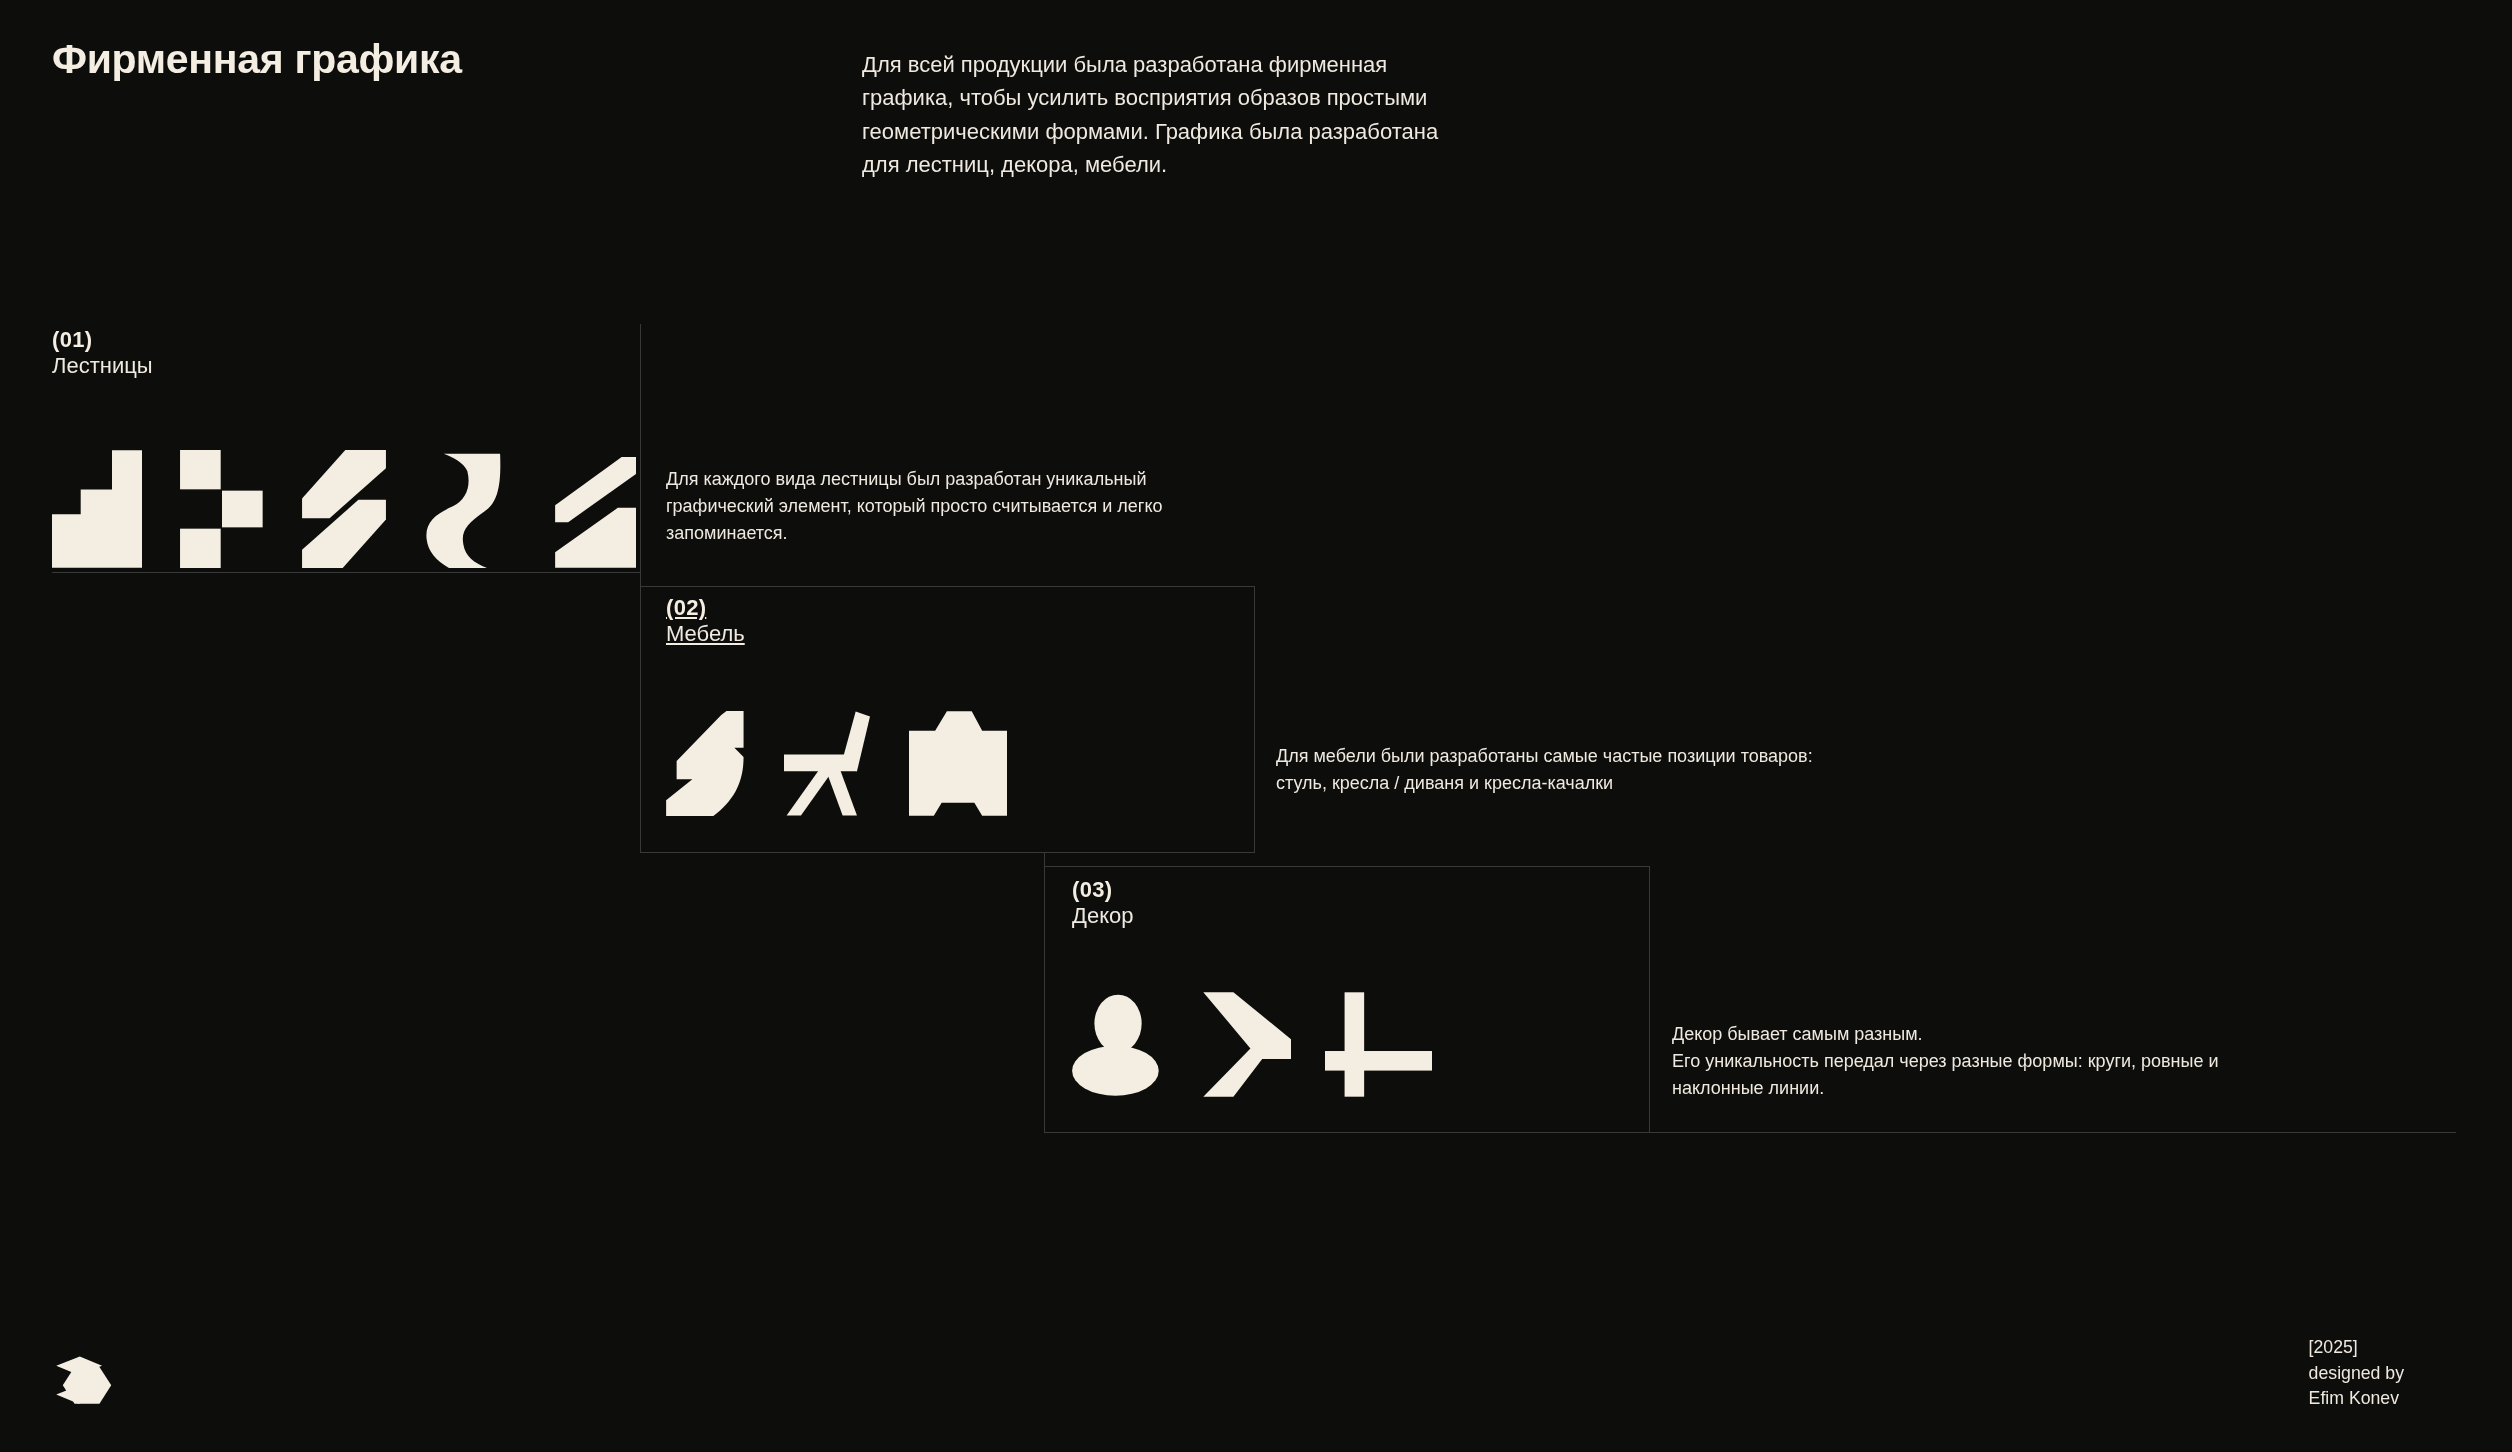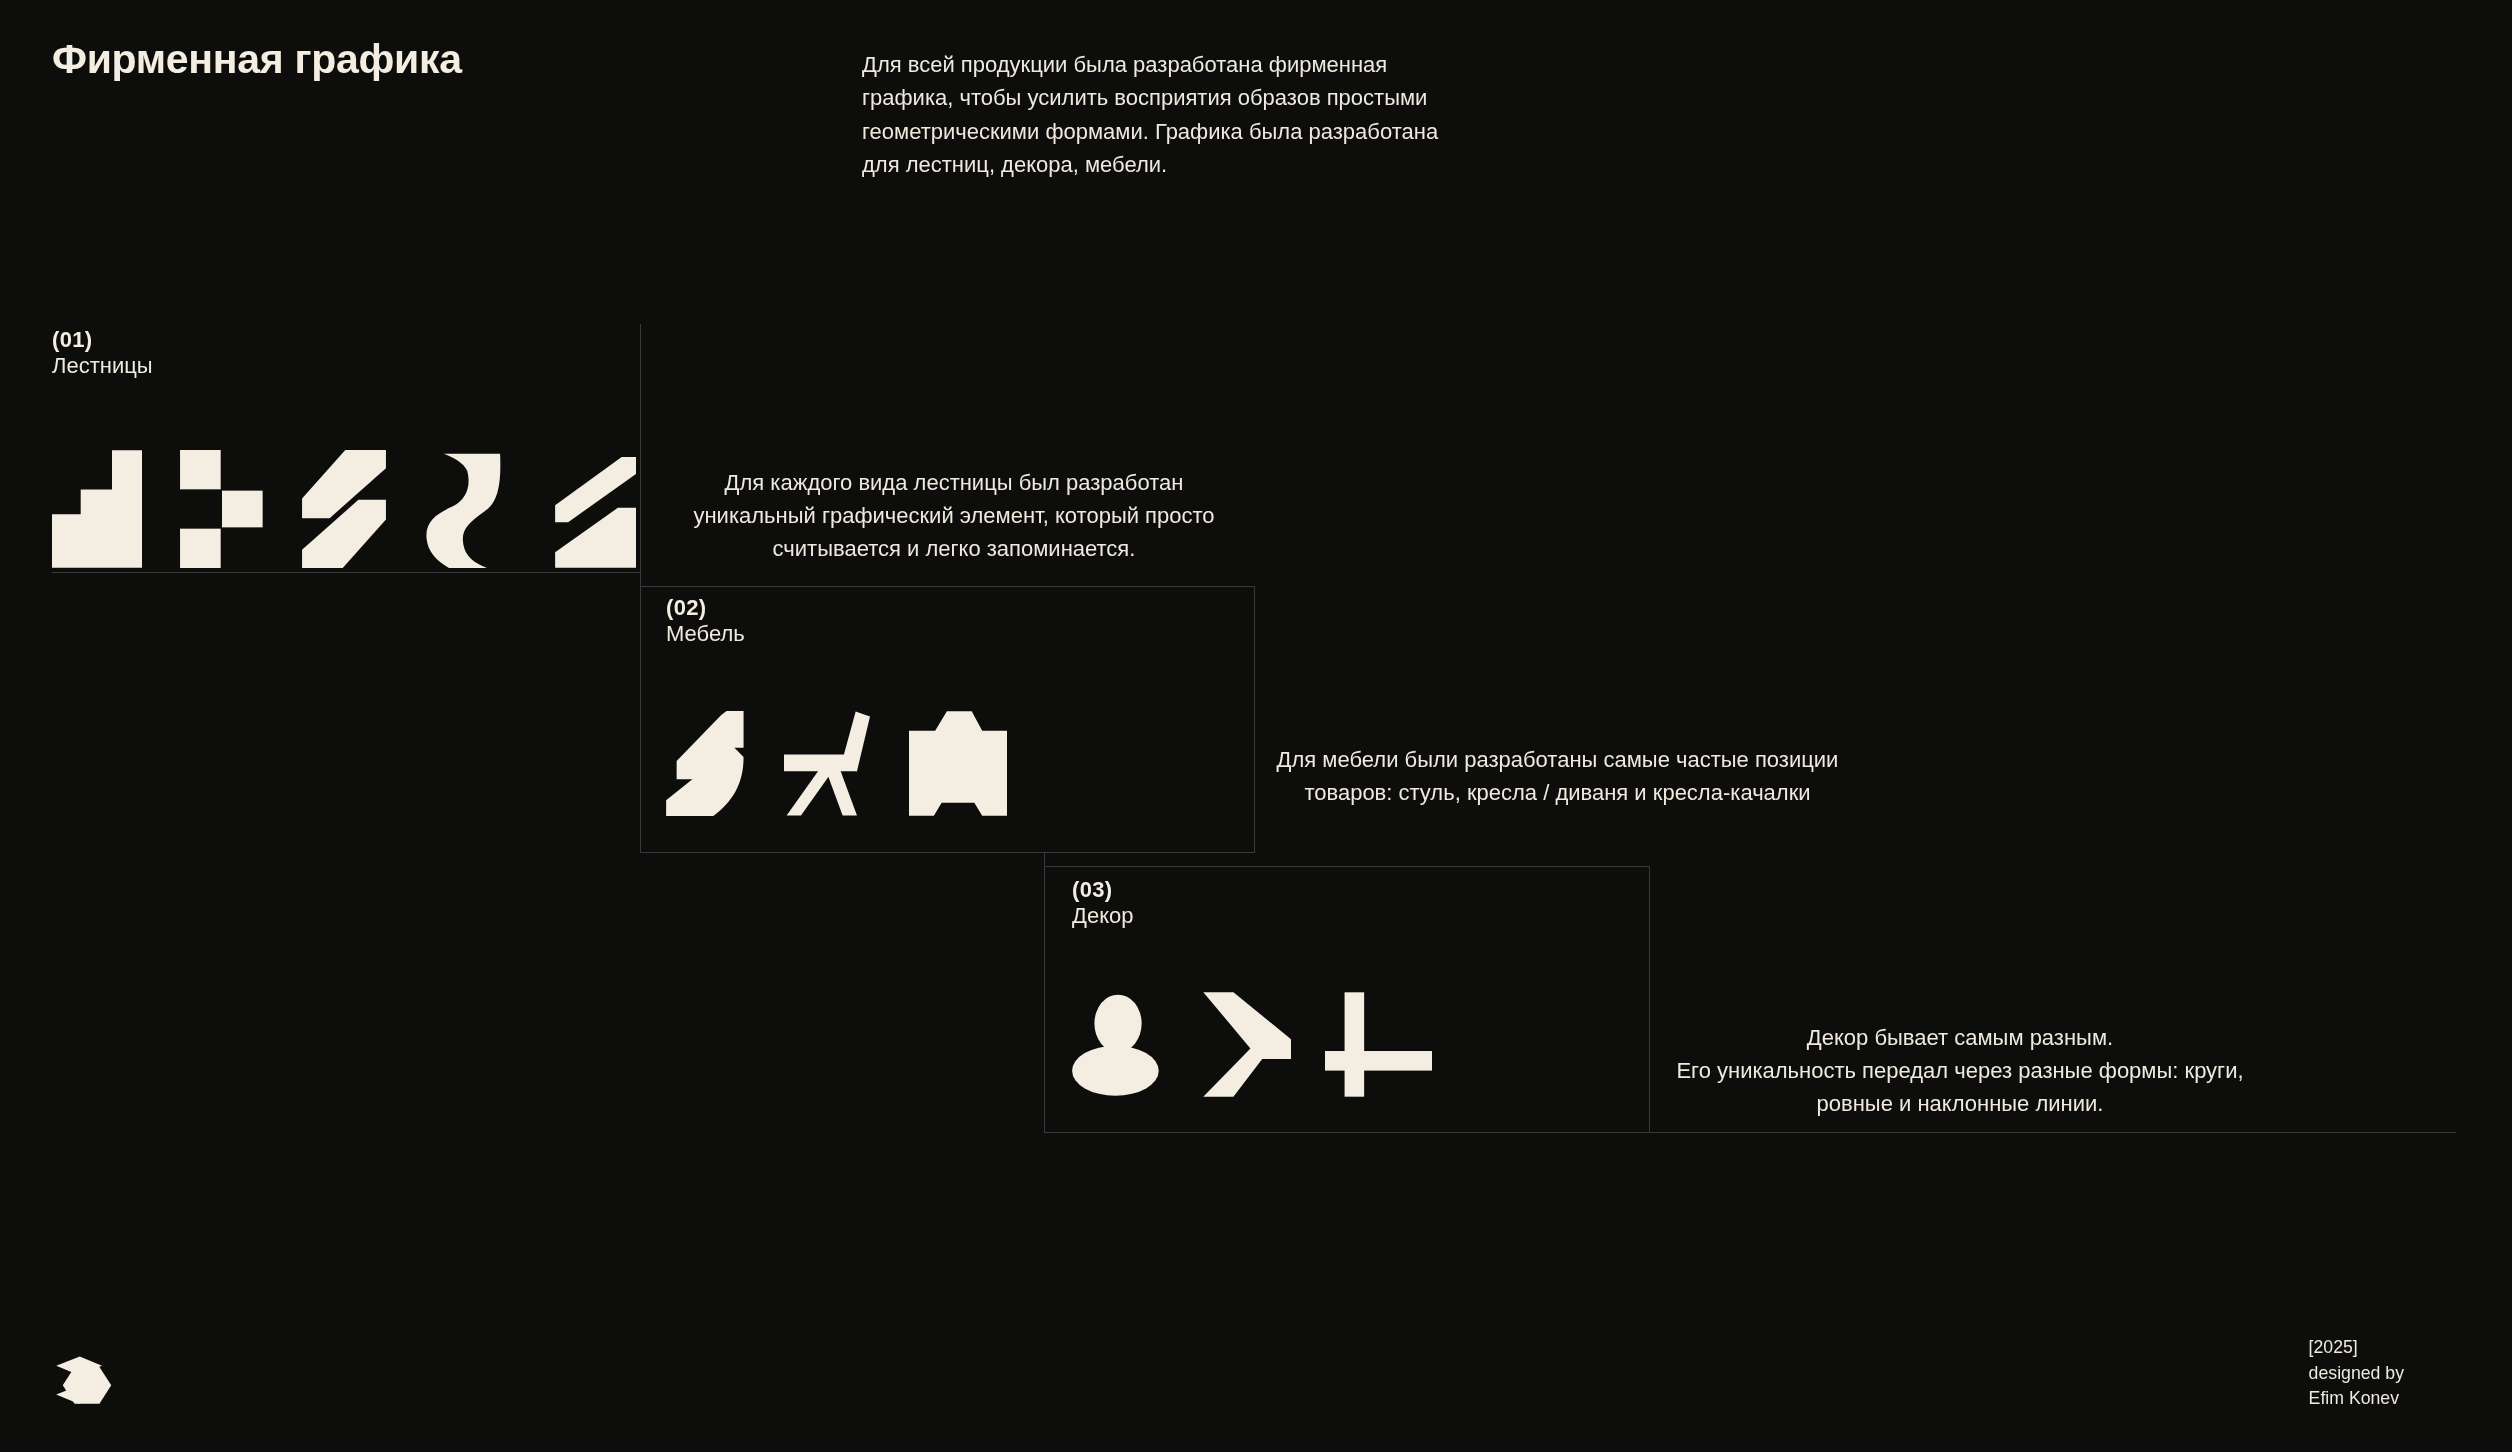--- a/index.html
+++ b/index.html
@@ -21,21 +21,21 @@
   .intro{
     position:absolute; left:862px; top:48px; width:589px;
     font-size:22px; line-height:1.52; color:#efe9df; font-weight:400;
   }
 
   
   .section{ position:absolute; }
 
   .sec-num{ font-size:22px; font-weight:700; letter-spacing:0.3px; color:#f4ede1; }
   .sec-name{ font-size:22px; font-weight:400; color:#efe9df; margin-top:0; }
-  .sec-desc{ font-size:22px; line-height:1.5; color:#efe9df; font-weight:400;text-align:center; }
+  .sec-desc{ font-size:18px; line-height:1.5; color:#efe9df; font-weight:400; }
 
   .icon-row{ display:flex; align-items:flex-end; }
   .ico{ position:relative; }
   .ico svg{ display:block; }
 
   
   .hr{ position:absolute; background:#39393a; height:1.3px; }
   .vr{ position:absolute; background:#39393a; width:1.3px; }
 
   
@@ -99,21 +99,21 @@
     </div>
   </div>
 
   <div class="sec-desc" style="position:absolute; left:666px; top:466px; width:576px;">Для каждого вида лестницы был разработан уникальный графический элемент, который просто считывается и легко запоминается.</div>
 
   <div class="vr" style="left:640px; top:572px; height:281px;"></div>
   <div class="vr" style="left:1254px; top:586px; height:267px;"></div>
   <div class="hr" style="left:640px; top:586px; width:615px;"></div>
   <div class="hr" style="left:640px; top:852px; width:615px;"></div>
 
-  <div class="section" style="left:666px; top:595px; width:576px;">
+  <div class="section" style="left:666px; top:595px; width:576px;text-decoration:underline;">
     <div class="sec-num">(02)</div>
     <div class="sec-name">Мебель</div>
 
     <div class="icon-row" style="margin-top:64px; gap:39px; height:105px;">
 
       <div class="ico">
         <svg width="79" height="105" viewBox="0 0 120 160">
           <path d="M92 0 L118 0 L118 56 L104 56 L118 70 C118 108 104 136 72 160 L0 160 L0 136 L40 104 L16 104 L16 76 L84 6 Z" fill="#f4ede1"></path>
         </svg>
       </div>

